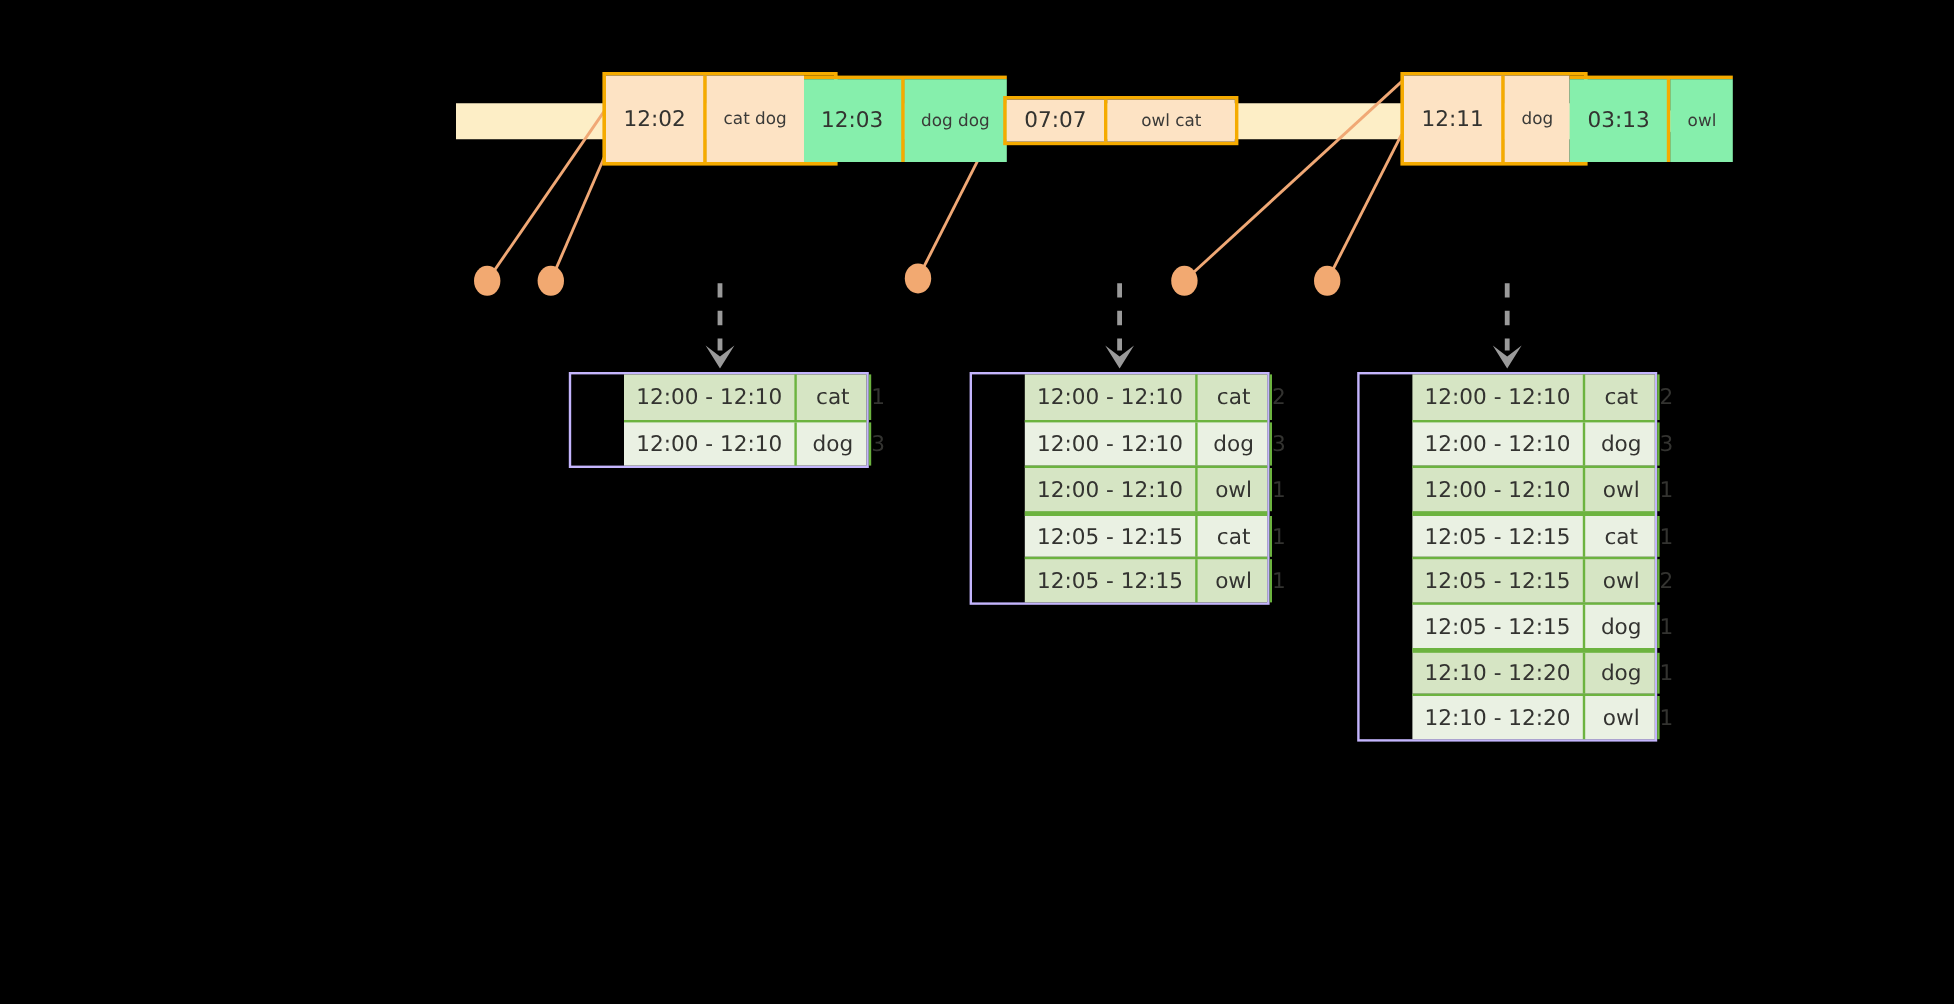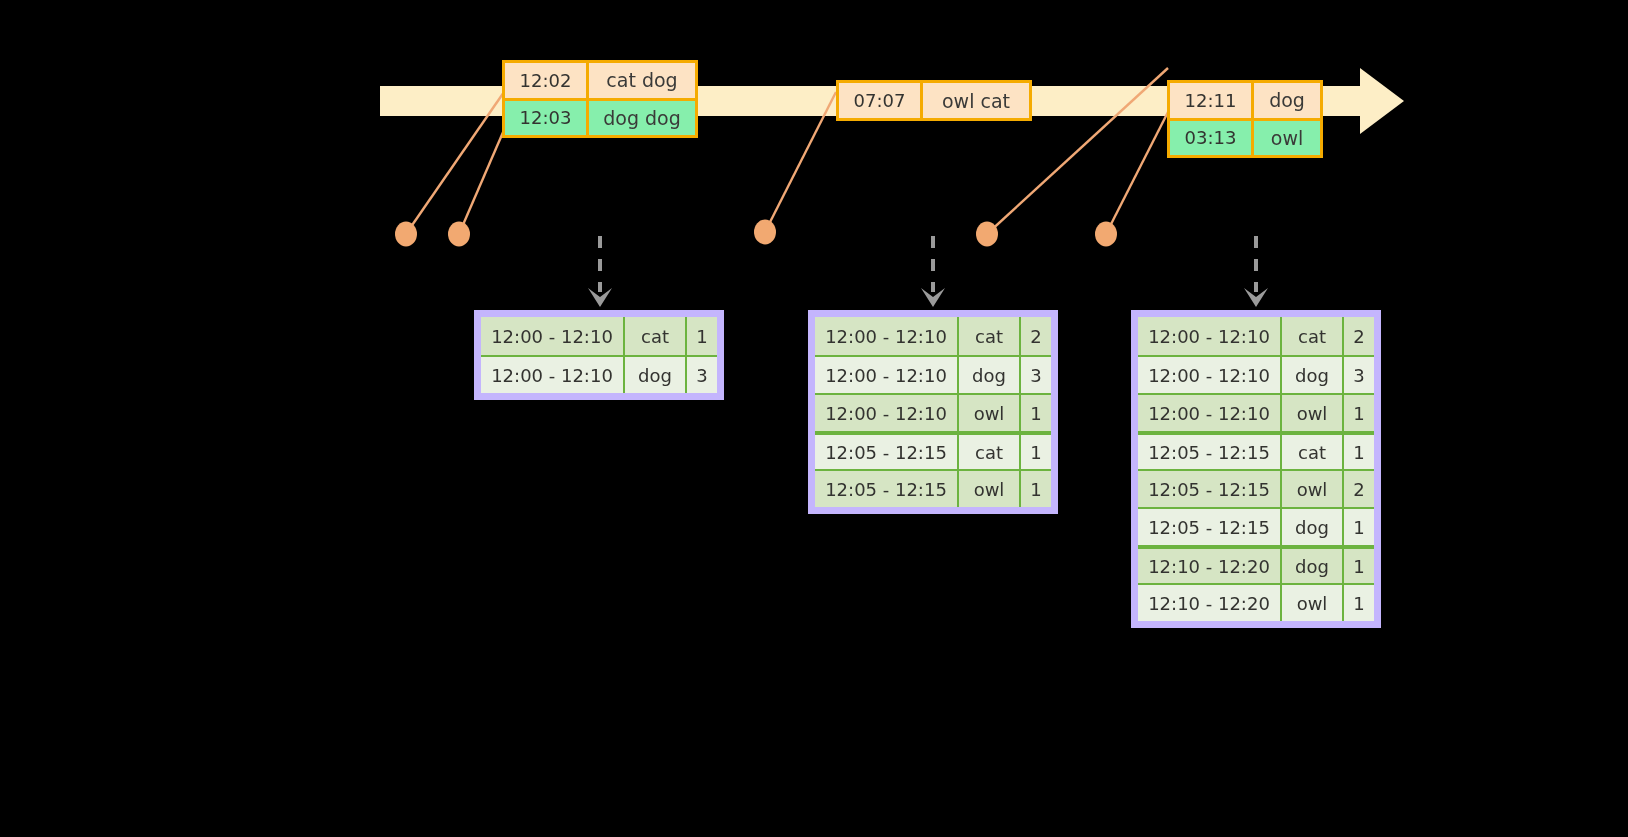--- a/index.html
+++ b/index.html
@@ -3,32 +3,32 @@
 <meta charset="utf-8">
 <style>
   html,body{margin:0;padding:0;background:#000;}
   body{width:1628px;height:837px;position:relative;overflow:hidden;
        font-family:"DejaVu Sans","Liberation Sans",sans-serif;}
   .stage{position:absolute;left:0;top:0;width:1628px;height:837px;}
   svg.layer{position:absolute;left:0;top:0;width:1628px;height:837px;pointer-events:none;}
 
   
   .evbox{position:absolute;border:3px solid #f5ab00;box-sizing:border-box;
-         display:flex;flex-direction:column;z-index:5;}
+         display:flex;flex-direction:row;z-index:5;}
   .evrow{display:flex;flex:1;}
   .evrow + .evrow{border-top:3px solid #f5ab00;}
   .evrow.r0 .cell{background:#fde3c4;}
   .evrow.r1 .cell{background:#86efac;}
   .evcell-time{width:84px;display:flex;align-items:center;justify-content:center;
         font-size:19px;color:#3a3a38;border-right:3px solid #f5ab00;}
   .evcell-words{flex:1;display:flex;align-items:center;justify-content:center;
-        font-size:19px;color:#3a3a38;padding:0 2px;white-space:nowrap;}
+        font-size:14px;color:#3a3a38;padding:0 14px;white-space:nowrap;}
 
   
-  .gtable{position:absolute;border:7px solid #c4b5fd;box-sizing:border-box;z-index:5;}
+  .gtable{position:absolute;border:2px solid #c4b5fd;box-sizing:border-box;z-index:5;padding-left:44px;}
   .grow{display:flex;height:38px;box-sizing:border-box;}
   .grow.shadeA{background:#d6e5c4;}
   .grow.shadeB{background:#eaf1e3;}
   .grow.sep{border-top:4px solid #6cb33f;}
   .grow.thin{border-top:2px solid #6cb33f;}
   .gc{display:flex;align-items:center;justify-content:center;
       font-size:18px;color:#333330;box-sizing:border-box;}
   .gc.win{flex:0 0 auto;border-right:2px solid #6cb33f;}
   .gc.word{flex:0 0 auto;border-right:2px solid #6cb33f;}
   .gc.cnt{flex:1;}
@@ -80,21 +80,21 @@
           <div class="gc evcell-time cell">12:03</div>
           <div class="evcell-words cell">dog dog</div>
         </div>
       </div>
       <div class="evbox" style="left: 836px; top: 80px; width: 196px; height: 41px;">
         <div class="evrow r0">
           <div class="gc evcell-time cell">07:07</div>
           <div class="evcell-words cell">owl cat</div>
         </div>
       </div>
-      <div class="evbox" style="left: 1167px; top: 60px; width: 156px; height: 78px; margin-top: 20px;">
+      <div class="evbox" style="left: 1167px; top: 60px; width: 156px; height: 78px;">
         <div class="evrow r0">
           <div class="gc evcell-time cell">12:11</div>
           <div class="evcell-words cell">dog</div>
         </div>
         <div class="evrow r1">
           <div class="gc evcell-time cell">03:13</div>
           <div class="evcell-words cell">owl</div>
         </div>
       </div>
     </div>

